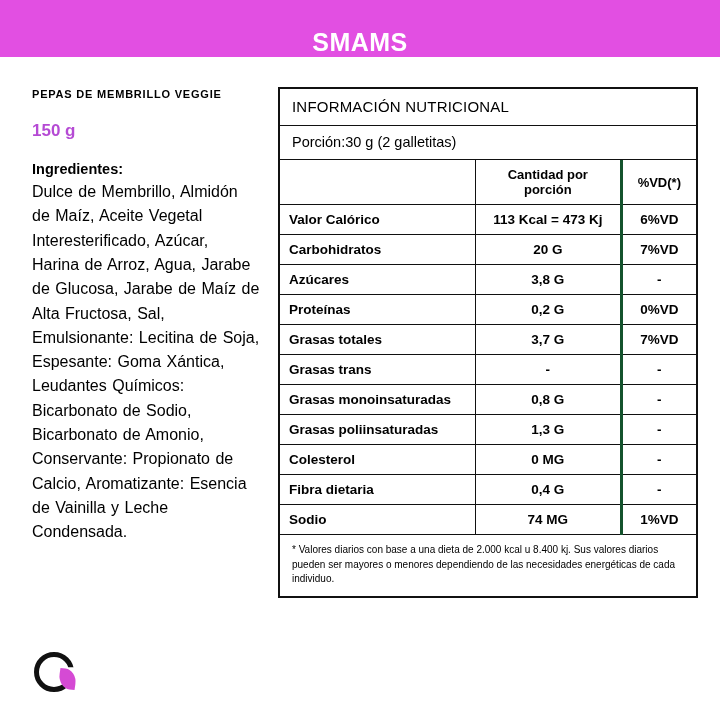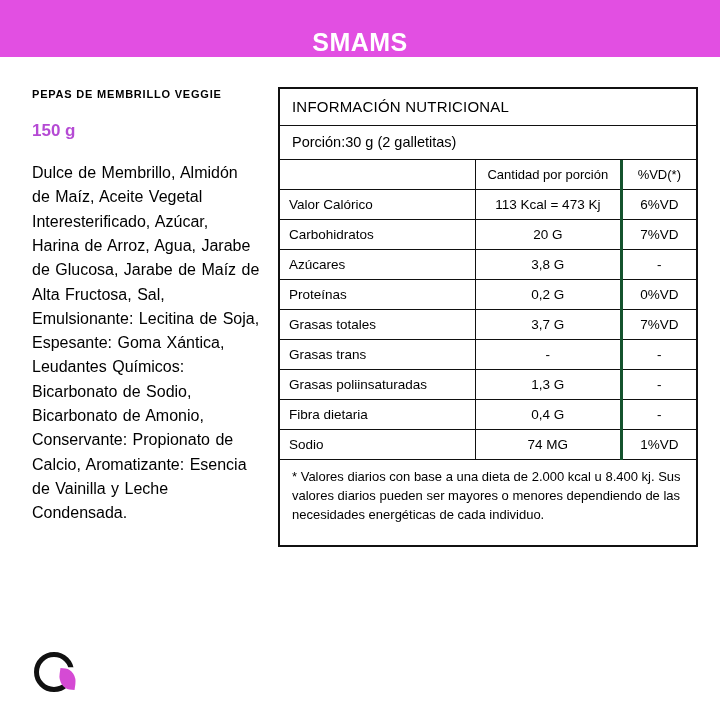--- a/index.html
+++ b/index.html
@@ -119,20 +119,21 @@
   }
   .portion {
     font-size: 14.5px;
     padding: 8px 12px 9px 12px;
     border-bottom: 1px solid #111111;
   }
   table.nut {
     width: 100%;
     border-collapse: collapse;
     font-size: 13.5px;
+    font-weight: bold;
   }
   table.nut td {
     border-bottom: 1px solid #111111;
     padding: 7px 9px;
     vertical-align: middle;
   }
   table.nut tr:last-child td {
     border-bottom: 1px solid #111111;
   }
   td.c-label {
@@ -146,39 +147,40 @@
   }
   td.c-vd {
     width: 18%;
     text-align: center;
     border-left: 3px solid #14532d;
   }
   tr.head td {
     font-size: 13px;
   }
   .footnote {
-    font-size: 13px;
+    font-size: 10px;
     line-height: 1.45;
-    padding: 8px 12px 20px 12px;
+    padding: 8px 12px 9px 12px;
   }
 </style>
 </head>
 <body>
 
 <div class="page">
 
   <div class="header">
     <div class="header-title">SMAMS</div>
   </div>
 
   <div class="content">
 
     <div class="left-col">
       <div class="product-name">PEPAS DE MEMBRILLO VEGGIE</div>
       <div class="weight">150 g</div>
+      <div class="ingredients-title">Ingredientes:</div>
       <div class="ingredients-text">Dulce de Membrillo, Almidón de Maíz, Aceite Vegetal Interesterificado, Azúcar, Harina de Arroz, Agua, Jarabe de Glucosa, Jarabe de Maíz de Alta Fructosa, Sal, Emulsionante: Lecitina de Soja, Espesante: Goma Xántica, Leudantes Químicos: Bicarbonato de Sodio, Bicarbonato de Amonio, Conservante: Propionato de Calcio, Aromatizante: Esencia de Vainilla y Leche Condensada.</div>
     </div>
 
     <div class="right-col">
       <div class="nut-box">
         <div class="nut-title">INFORMACIÓN NUTRICIONAL</div>
         <div class="portion">Porción:30 g (2 galletitas)</div>
         <table class="nut">
           <tbody>
             <tr class="head">
@@ -210,22 +212,32 @@
               <td class="c-label">Grasas totales</td>
               <td class="c-amount">3,7 G</td>
               <td class="c-vd">7%VD</td>
             </tr>
             <tr>
               <td class="c-label">Grasas trans</td>
               <td class="c-amount">-</td>
               <td class="c-vd">-</td>
             </tr>
             <tr>
+              <td class="c-label">Grasas monoinsaturadas</td>
+              <td class="c-amount">0,8 G</td>
+              <td class="c-vd">-</td>
+            </tr>
+            <tr>
               <td class="c-label">Grasas poliinsaturadas</td>
               <td class="c-amount">1,3 G</td>
+              <td class="c-vd">-</td>
+            </tr>
+            <tr>
+              <td class="c-label">Colesterol</td>
+              <td class="c-amount">0 MG</td>
               <td class="c-vd">-</td>
             </tr>
             <tr>
               <td class="c-label">Fibra dietaria</td>
               <td class="c-amount">0,4 G</td>
               <td class="c-vd">-</td>
             </tr>
             <tr>
               <td class="c-label">Sodio</td>
               <td class="c-amount">74 MG</td>

